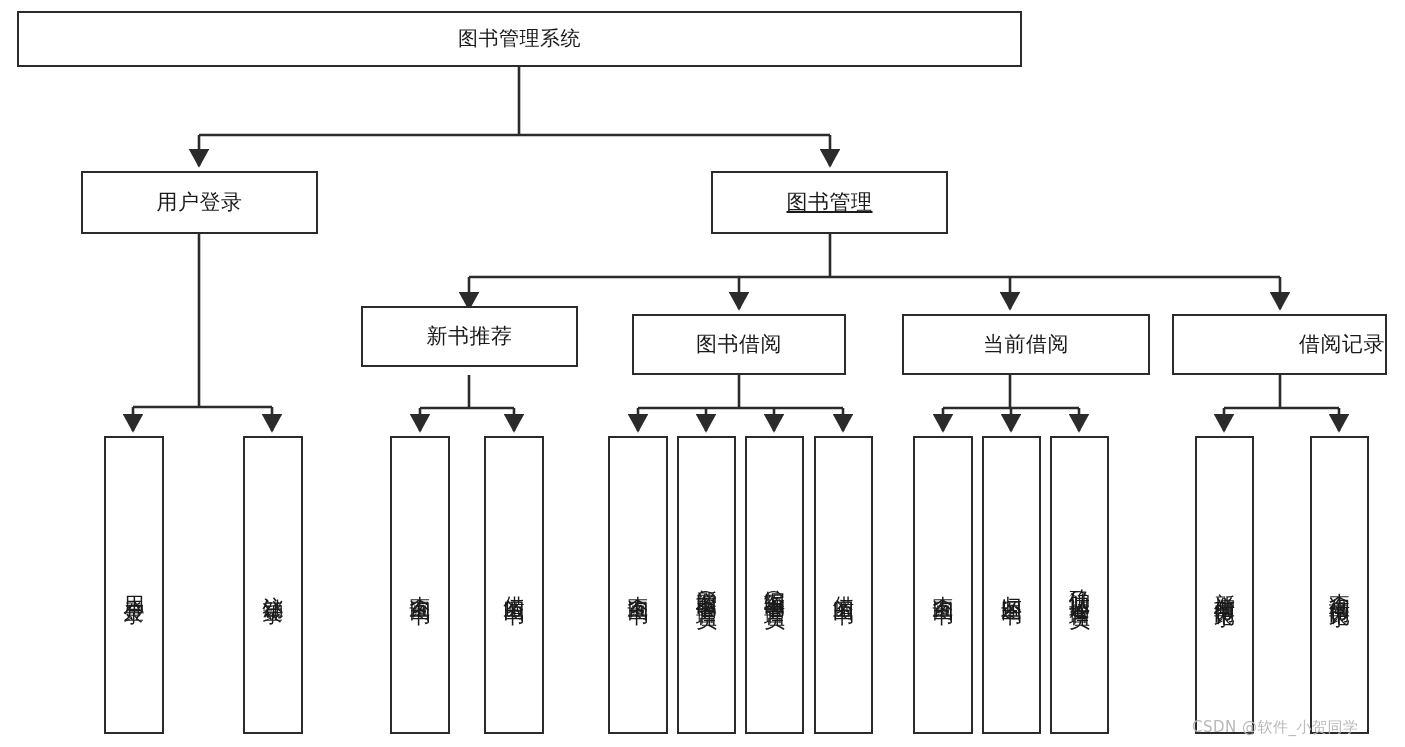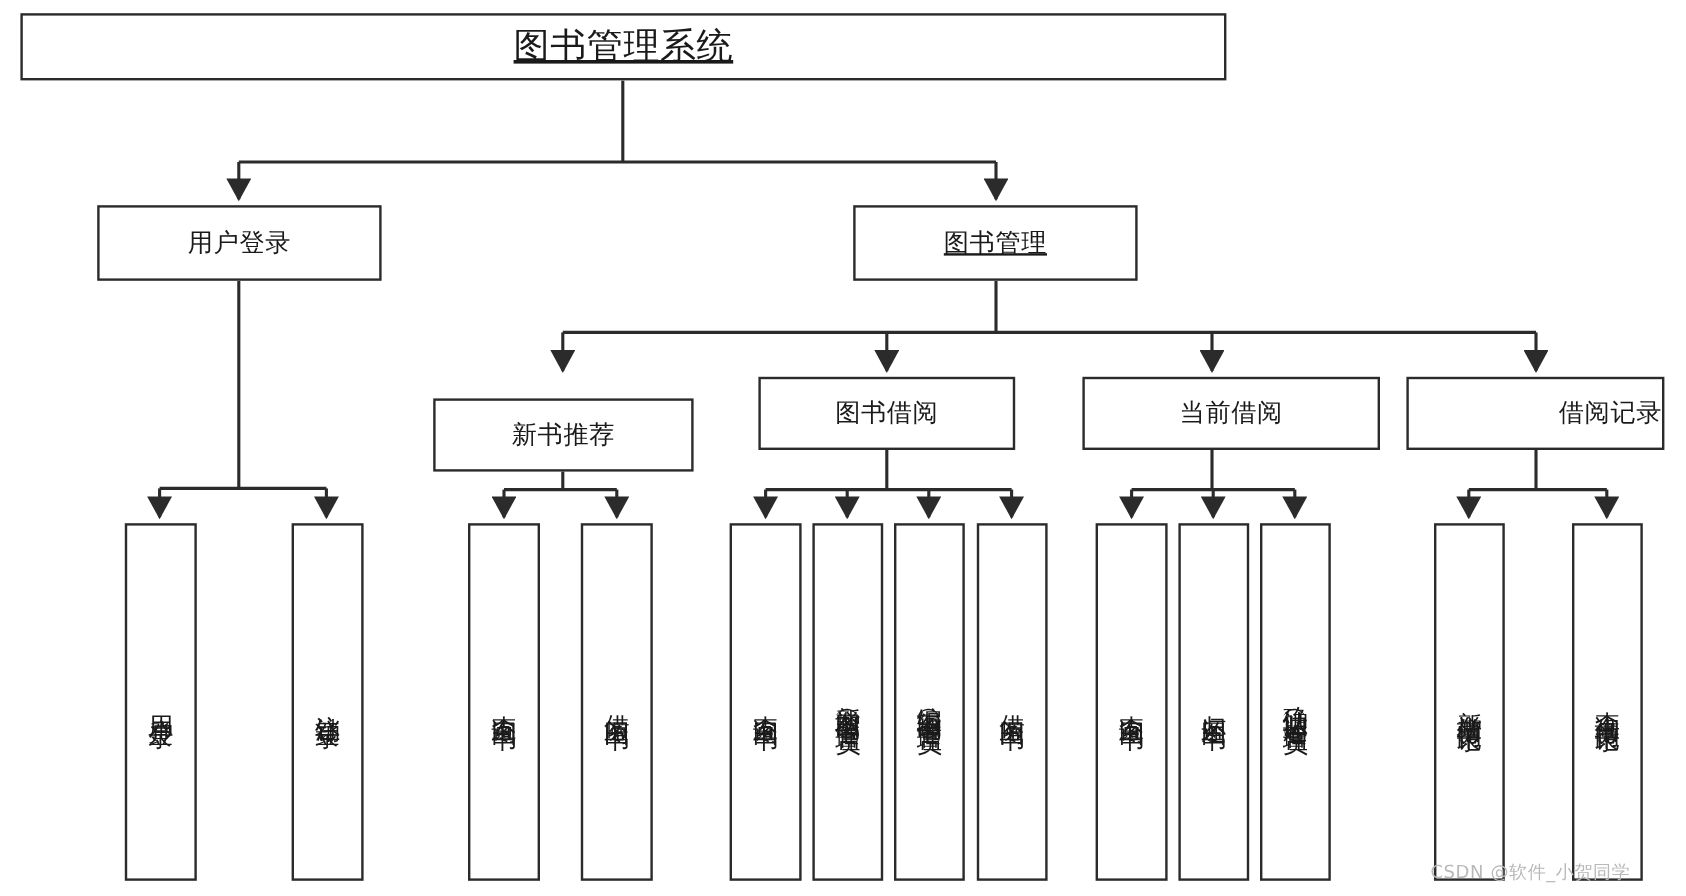--- a/index.html
+++ b/index.html
@@ -39,22 +39,21 @@
     display: block;
     line-height: 1.18;
     letter-spacing: 0.5px;
     text-align: center;
     white-space: nowrap;
   }
   .node.horiz .node-label {
     font-size: 21px;
   }
   .node.root .node-label {
-    font-size: 30px;
-    text-decoration: underline;
+    font-size: 20px;
   }
   .node.vert {
     align-items: center;
     justify-content: center;
     padding: 6px 0;
   }
   .node.vert .node-label {
     writing-mode: vertical-rl;
     text-orientation: upright;
     font-size: 21px;
@@ -129,21 +128,21 @@
     <span class="node-label">图书管理系统</span>
   </div>
 
   <div class="node horiz" style="left:81px; top:171px; width:237px; height:63px;">
     <span class="node-label">用户登录</span>
   </div>
   <div class="node horiz" style="left:711px; top:171px; width:237px; height:63px;text-decoration:underline;">
     <span class="node-label">图书管理</span>
   </div>
 
-  <div class="node horiz" style="left:361px; top:332px; width:217px; height:61px;justify-content:center;">
+  <div class="node horiz" style="left:361px; top:306px; width:217px; height:61px;justify-content:center;">
     <span class="node-label">新书推荐</span>
   </div>
   <div class="node horiz" style="left:632px; top:314px; width:214px; height:61px;">
     <span class="node-label">图书借阅</span>
   </div>
   <div class="node horiz" style="left:902px; top:314px; width:248px; height:61px;">
     <span class="node-label">当前借阅</span>
   </div>
   <div class="node horiz" style="left:1172px; top:314px; width:215px; height:61px;justify-content:flex-end;">
     <span class="node-label">借阅记录</span>

